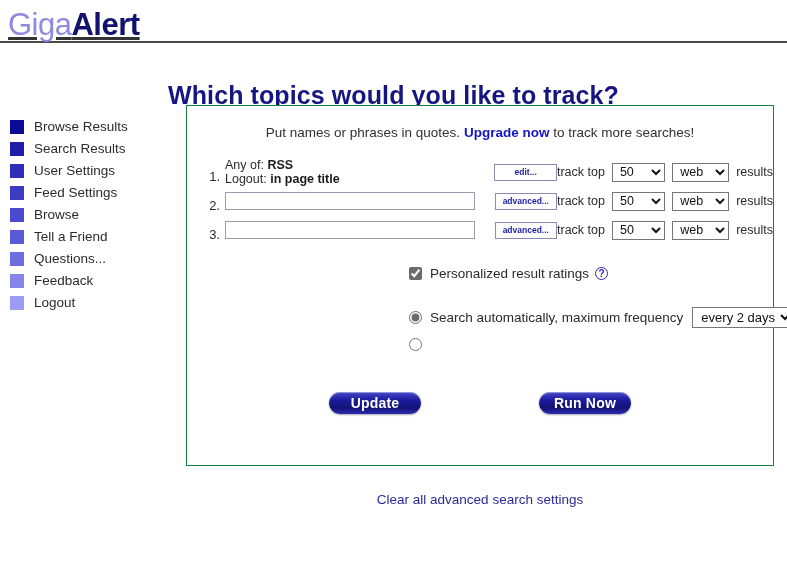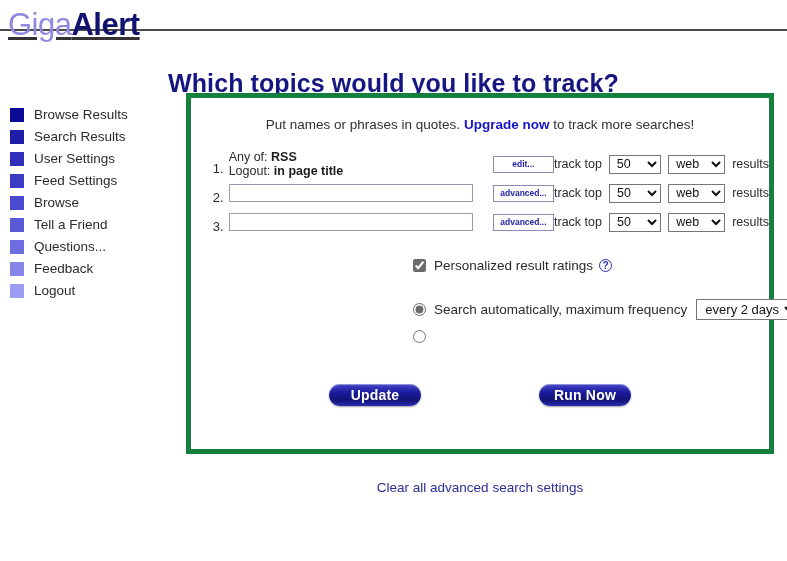--- a/index.html
+++ b/index.html
@@ -12,21 +12,21 @@
     background: #ffffff;
     font-family: "Liberation Sans", sans-serif;
     color: #333333;
     overflow: hidden;
     position: relative;
   }
 
   
   .header {
     padding: 6px 0 0 8px;
-    height: 29px;
+    height: 41px;
     box-sizing: border-box;
     text-decoration: underline;
   }
   .logo {
     font-size: 31px;
     letter-spacing: -0.5px;
     line-height: 38px;
     white-space: nowrap;
   }
   .logo-giga {
@@ -85,21 +85,21 @@
     white-space: nowrap;
   }
 
   
   .panel {
     position: absolute;
     left: 186px;
     top: -5px;
     width: 588px;
     height: 361px;
-    border: 5px solid #15803d;
+    border: 1px solid #15803d;
     background: #ffffff;
     box-sizing: border-box;
   }
   .panel-intro {
     text-align: center;
     font-size: 13.5px;
     color: #303030;
     margin-top: 19px;
   }
   .panel-intro a {

